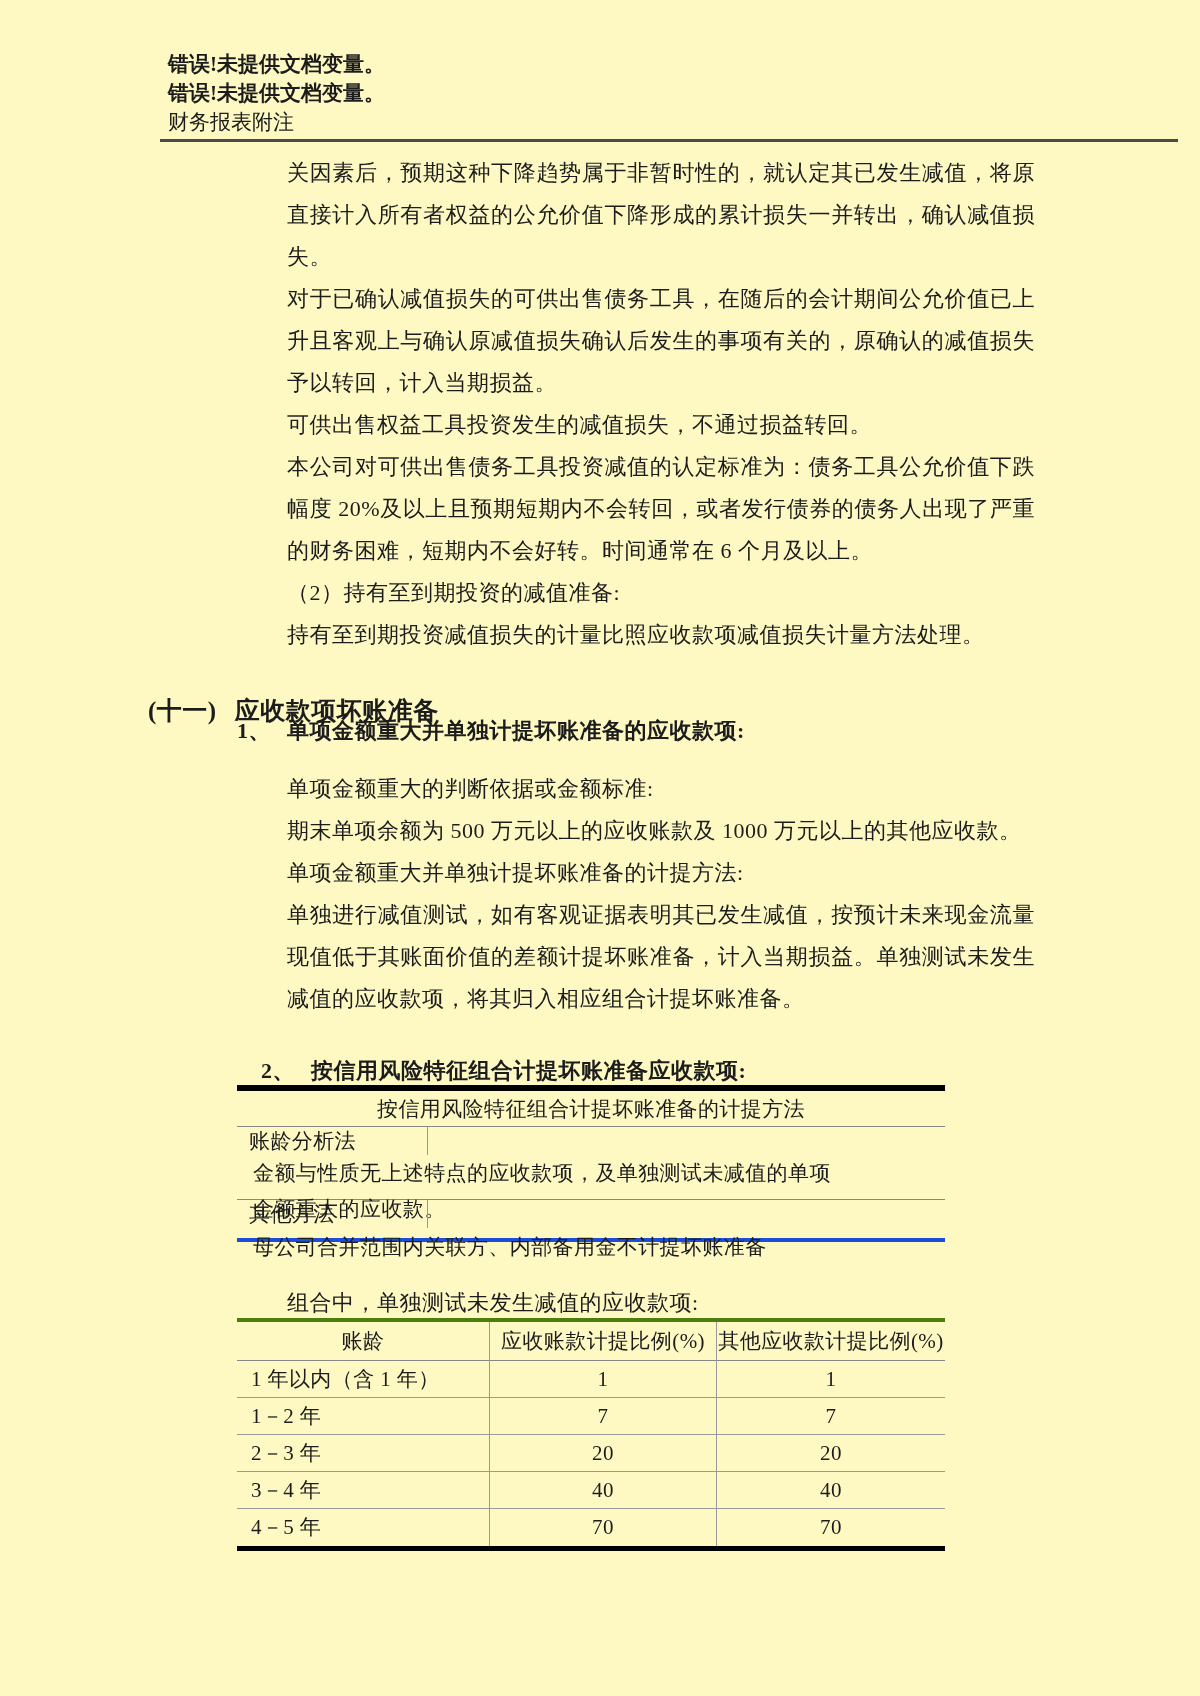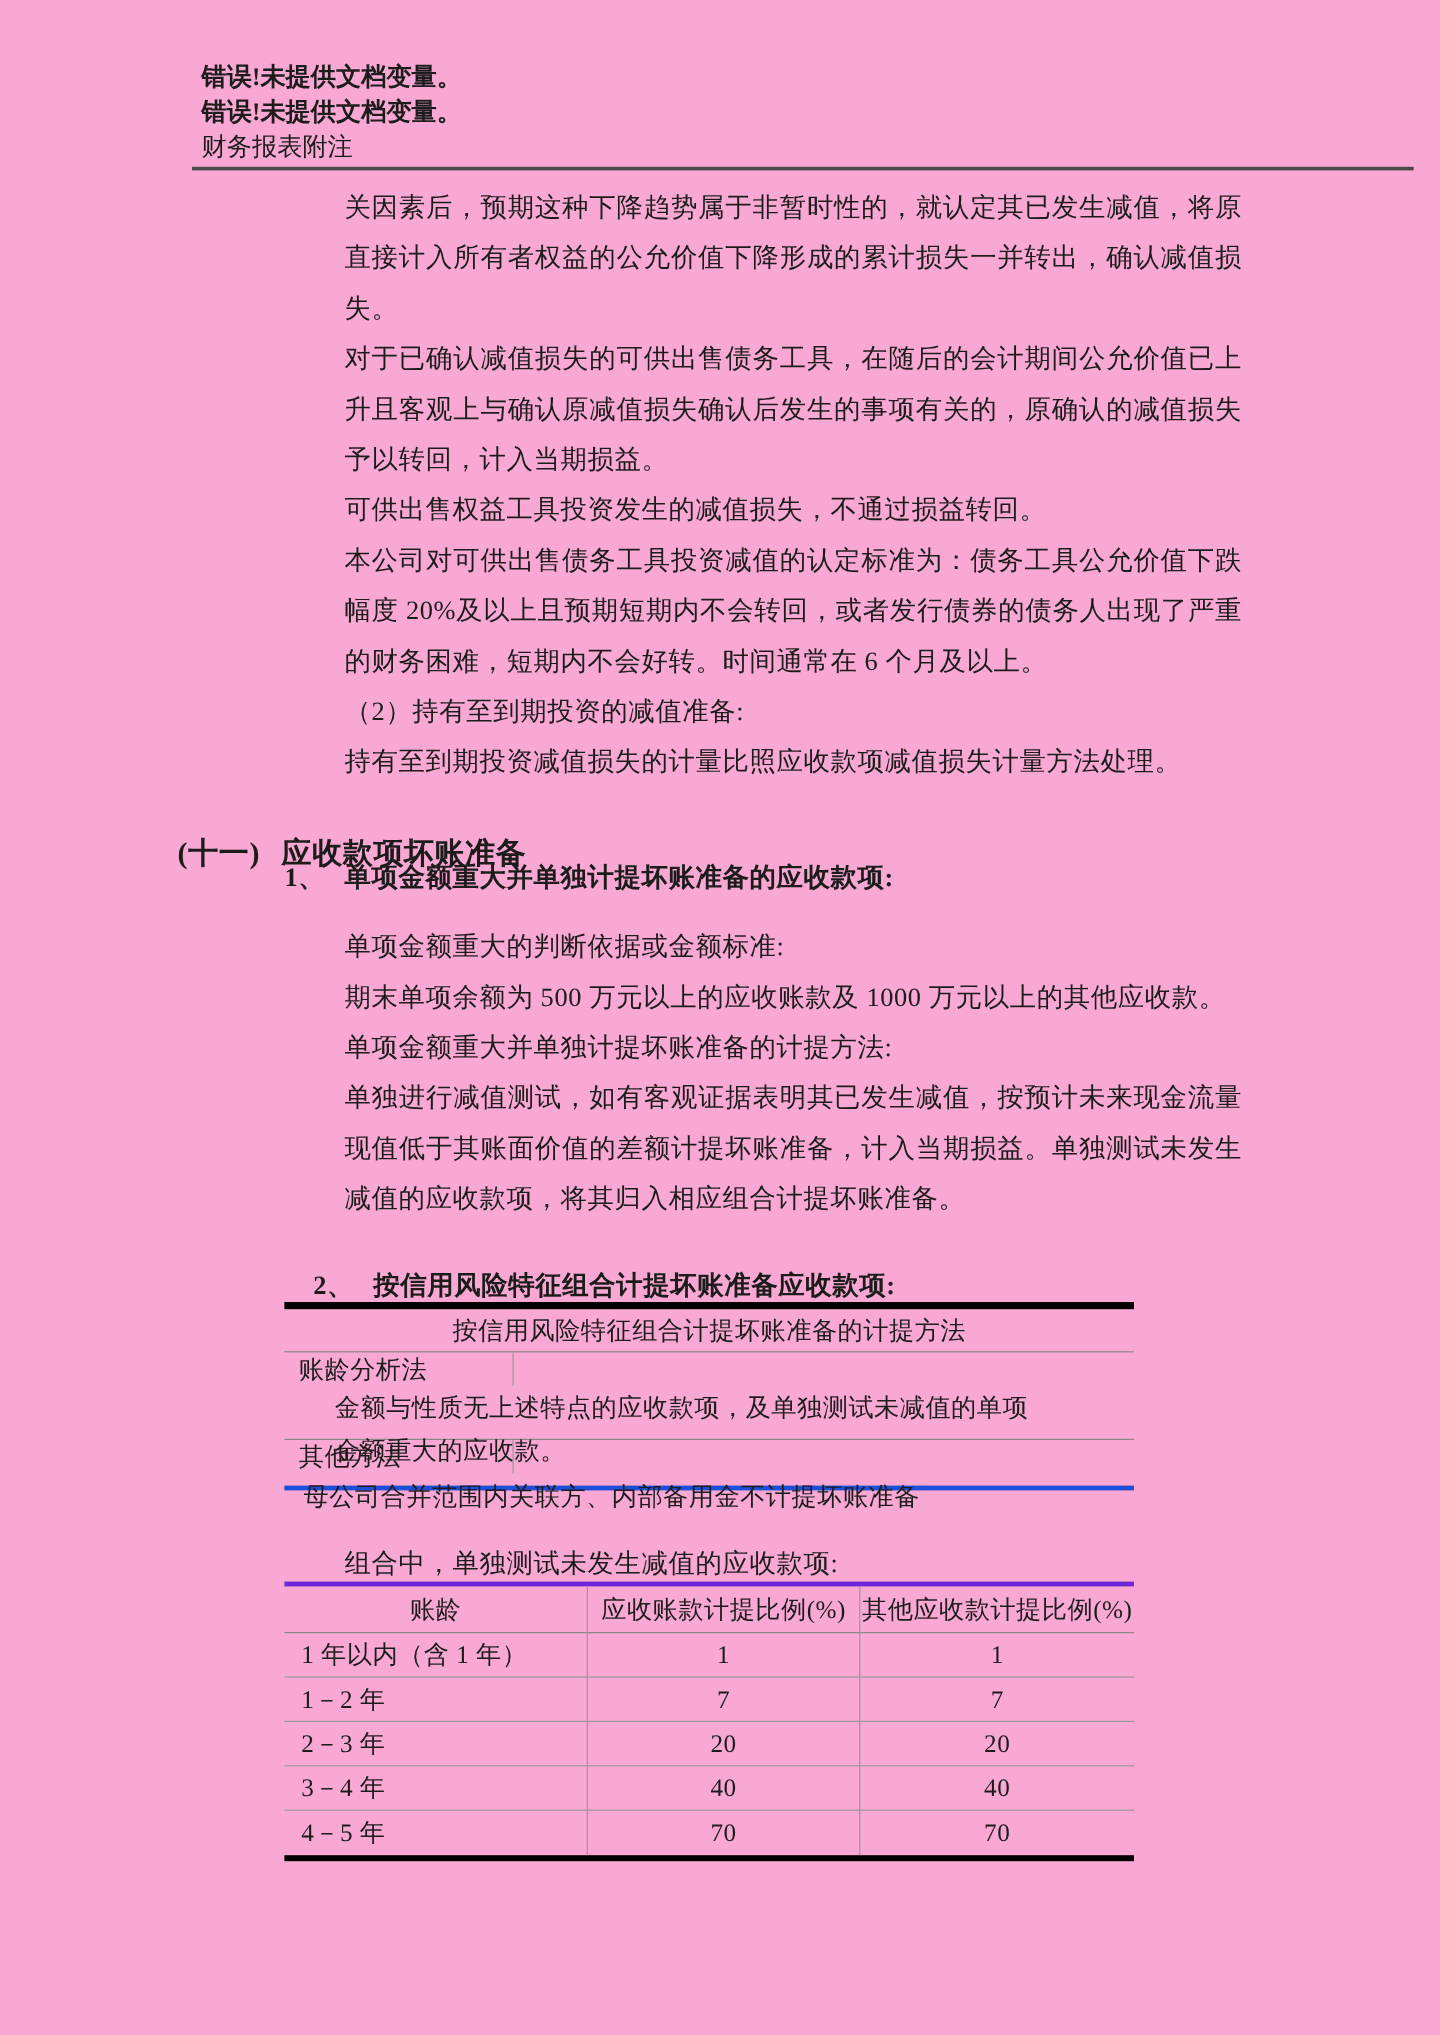--- a/index.html
+++ b/index.html
@@ -1,20 +1,20 @@
 <!DOCTYPE html>
 <html><head>
 <meta charset="utf-8">
 <style>
   * { margin:0; padding:0; box-sizing:border-box; }
   html,body { background:#e8e8e8; }
   .page {
     position:relative;
     width:1200px; height:1696px;
-    background:#f9a8d4;
+    background:#fef9c3;
     font-family:"Liberation Serif","DejaVu Serif",serif;
     color:#1c1c1c;
     margin:0 auto;
     overflow:hidden;
   }
   
   .doc-header { position:absolute; left:168px; top:50px; }
   .hdr-bold   { font-weight:bold; font-size:21px; line-height:29px; }
   .hdr-normal { font-weight:normal; font-size:21px; line-height:29px; }
   .hdr-rule   { position:absolute; left:160px; top:139px; width:1018px; height:3px; background:#4a4a4a; }
@@ -57,31 +57,31 @@
     border-bottom:1px solid #888;
   }
   .t1-row { display:flex;flex-direction:column; }
   .t1-row1 { height:73px; border-bottom:1px solid #888; }
   .t1-row2 { height:38px; }
   .t1-col1 {
     width:191px; border-right:1px solid #999;
     padding-left:12px; display:flex; align-items:center;
   }
   .t1-col2 { flex:1; padding-left:16px; }
-  .t1-col2 .dline { line-height:35px; padding-top:1px;margin-left:26px; }
+  .t1-col2 .dline { line-height:35px; padding-top:1px; }
   .t1-row2 .t1-col2 { line-height:38px; }
 
   
   .t2-intro { position:absolute; left:287px; top:1288px; font-size:22px; letter-spacing:0.5px; }
 
   
   .table2 {
     position:absolute; left:237px; top:1318px; width:708px;
     font-size:21px; letter-spacing:0.4px;
-    border-top:4px solid #6d28d9; border-bottom:5px solid #000;
+    border-top:4px solid #4d7c0f; border-bottom:5px solid #000;
   }
   .t2-row { display:grid; grid-template-columns:252px 227px 229px; }
   .t2-hrow { height:39px; line-height:39px; border-bottom:1px solid #888; }
   .t2-drow { height:37px; line-height:37px; border-bottom:1px solid #999; }
   .t2-drow:last-child { border-bottom:none; }
   .t2-cell { text-align:center; }
   .t2-cell.c1 { text-align:left; padding-left:14px; }
   .t2-hrow .t2-cell.c1 { text-align:center; padding-left:0; }
   .t2-cell.c2, .t2-cell.c3 { border-left:1px solid #999; }
 </style>

